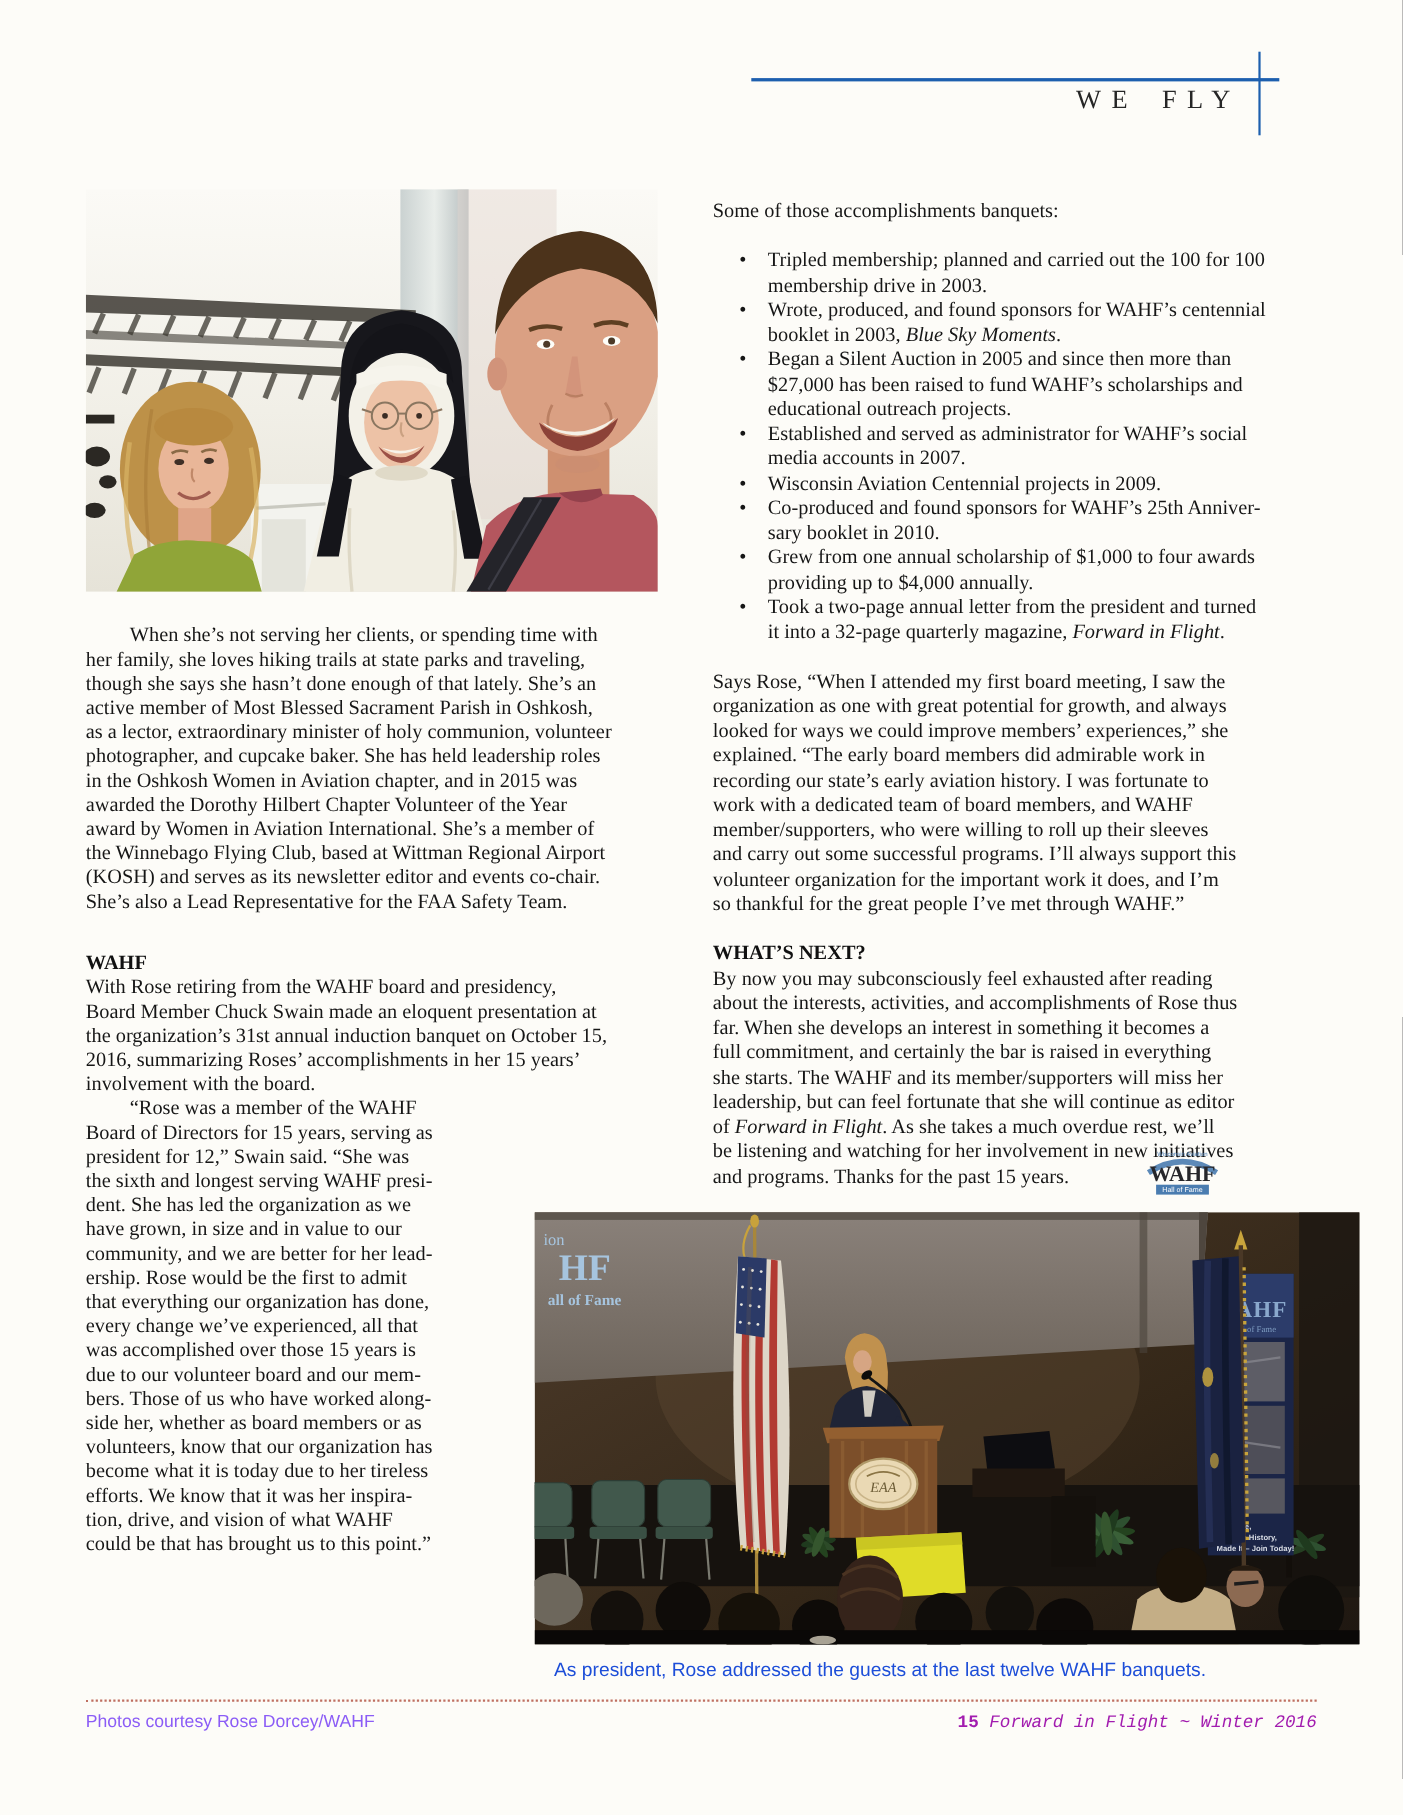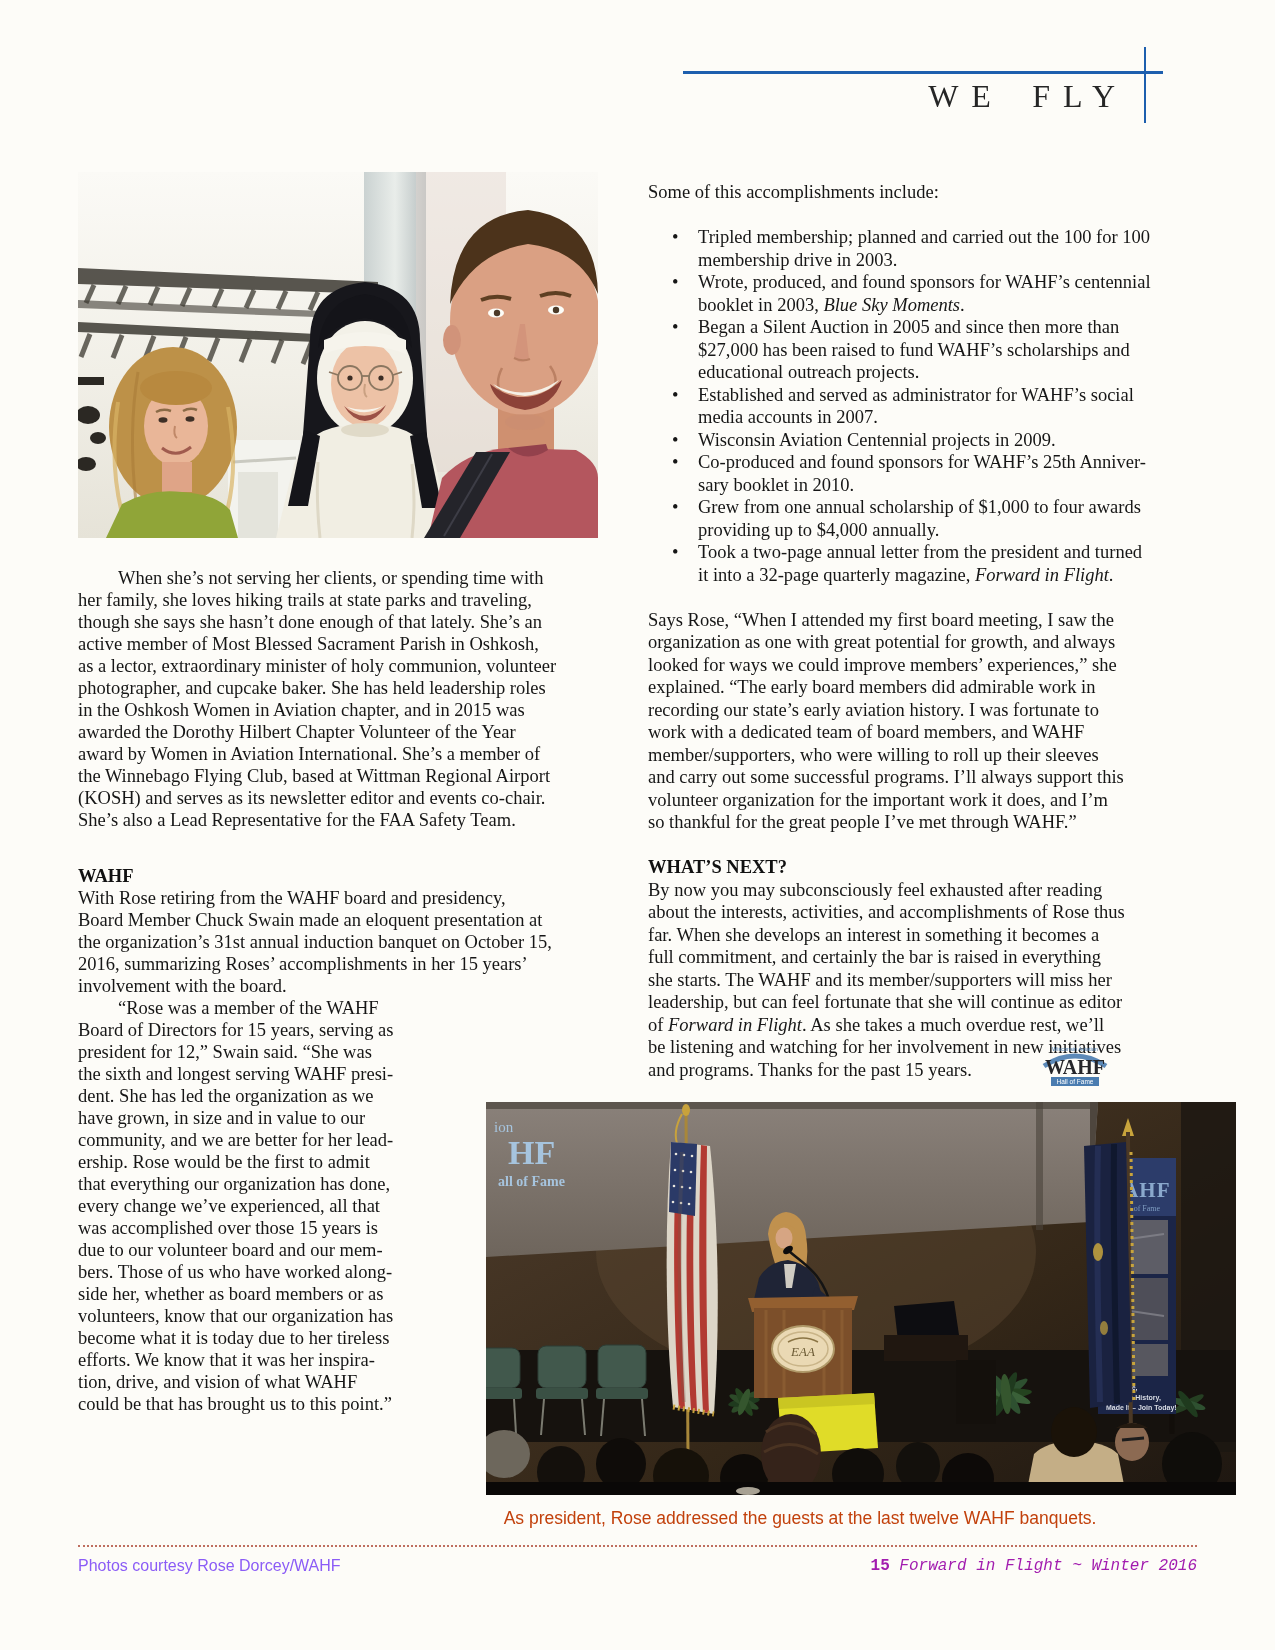--- a/index.html
+++ b/index.html
@@ -2,21 +2,21 @@
 <html><head>
 <meta charset="utf-8">
 <style>
   html,body{margin:0;padding:0;background:#888;}
   .page{position:relative;width:1275px;height:1650px;margin:0 auto;background:#fdfcf8;
         font-family:"Liberation Serif",serif;color:#161616;overflow:hidden;}
   
   .rule-h{position:absolute;left:683px;top:71px;width:480px;height:3px;background:#1d5fae;}
   .rule-v{position:absolute;left:1144px;top:47px;width:2px;height:76px;background:#1d5fae;}
   .section-label{position:absolute;left:0;top:78px;width:1128px;text-align:right;
-        font-size:32px;letter-spacing:0.40em;word-spacing:0.25em;color:#262626;}
+        font-size:24px;letter-spacing:0.40em;word-spacing:0.25em;color:#262626;}
   
   .photo-top{position:absolute;left:78px;top:172px;width:520px;height:366px;}
   .photo-bottom{position:absolute;left:450px;top:1102px;width:888px;height:393px;padding-left:36px;}
   .photo-top svg,.photo-bottom svg{display:block;}
   
   .col-left{position:absolute;left:78px;top:567px;width:532px;}
   .col-right{position:absolute;left:648px;top:181px;width:535px;}
   .body{margin:0;font-size:18.5px;line-height:22px;white-space:nowrap;}
   .col-right .body,.col-right .li-text,.col-right .dot{line-height:22.5px;}
   .indent{text-indent:40px;}
@@ -26,21 +26,21 @@
   .intro{margin-bottom:22.5px;}
   ul.accomplishments{margin:0;padding:0;list-style:none;}
   ul.accomplishments li{display:flex;}
   .dot{flex:0 0 26px;margin-left:24px;font-size:18.5px;}
   .li-text{flex:1;font-size:18.5px;white-space:nowrap;}
   .quote{margin-top:22.5px;}
   
   .wahf-inline-logo{position:absolute;left:1036px;top:1042px;width:78px;height:46px;}
   
   .caption{position:absolute;left:420px;top:1508px;width:760px;text-align:center;
-        font-family:"Liberation Sans",sans-serif;font-size:17.5px;color:#c2410c;}
+        font-family:"Liberation Sans",sans-serif;font-size:17.5px;color:#1d4ed8;}
   .footer-rule{position:absolute;left:78px;top:1545px;width:1119px;height:0;
         border-top:2px dotted #bf6f60;}
   .footer-credit{position:absolute;left:78px;top:1557px;
         font-family:"Liberation Sans",sans-serif;font-size:16px;color:#8b5cf6;}
   .footer-right{position:absolute;right:78px;top:1557px;
         font-family:Liberation Mono, monospace;font-size:16px;color:#a21caf;}
   .footer-right .pg{font-weight:bold;}
   .footer-right .issue{font-style:italic;}
 </style>
 </head>
@@ -177,21 +177,21 @@
   </div>
 
   <div class="col-left">
     <p class="body indent">When she’s not serving her clients, or spending time with<br>her family, she loves hiking trails at state parks and traveling,<br>though she says she hasn’t done enough of that lately. She’s an<br>active member of Most Blessed Sacrament Parish in Oshkosh,<br>as a lector, extraordinary minister of holy communion, volunteer<br>photographer, and cupcake baker. She has held leadership roles<br>in the Oshkosh Women in Aviation chapter, and in 2015 was<br>awarded the Dorothy Hilbert Chapter Volunteer of the Year<br>award by Women in Aviation International. She’s a member of<br>the Winnebago Flying Club, based at Wittman Regional Airport<br>(KOSH) and serves as its newsletter editor and events co-chair.<br>She’s also a Lead Representative for the FAA Safety Team.</p>
     <h3 class="subhead">WAHF</h3>
     <p class="body">With Rose retiring from the WAHF board and presidency,<br>Board Member Chuck Swain made an eloquent presentation at<br>the organization’s 31st annual induction banquet on October 15,<br>2016, summarizing Roses’ accomplishments in her 15 years’<br>involvement with the board.</p>
     <p class="body indent narrow">“Rose was a member of the WAHF<br>Board of Directors for 15 years, serving as<br>president for 12,” Swain said. “She was<br>the sixth and longest serving WAHF presi-<br>dent. She has led the organization as we<br>have grown, in size and in value to our<br>community, and we are better for her lead-<br>ership. Rose would be the first to admit<br>that everything our organization has done,<br>every change we’ve experienced, all that<br>was accomplished over those 15 years is<br>due to our volunteer board and our mem-<br>bers. Those of us who have worked along-<br>side her, whether as board members or as<br>volunteers, know that our organization has<br>become what it is today due to her tireless<br>efforts. We know that it was her inspira-<br>tion, drive, and vision of what WAHF<br>could be that has brought us to this point.”</p>
   </div>
 
   <div class="col-right">
-    <p class="body intro">Some of this accomplishments include:</p>
+    <p class="body intro">Some of those accomplishments banquets:</p>
     <ul class="accomplishments">
       <li>
           <span class="dot">•</span>
           <span class="li-text">Tripled membership; planned and carried out the 100 for 100<br>membership drive in 2003.</span>
         </li>
       <li>
           <span class="dot">•</span>
           <span class="li-text">Wrote, produced, and found sponsors for WAHF’s centennial<br>booklet in 2003, <i>Blue Sky Moments</i>.</span>
         </li>
       <li>

